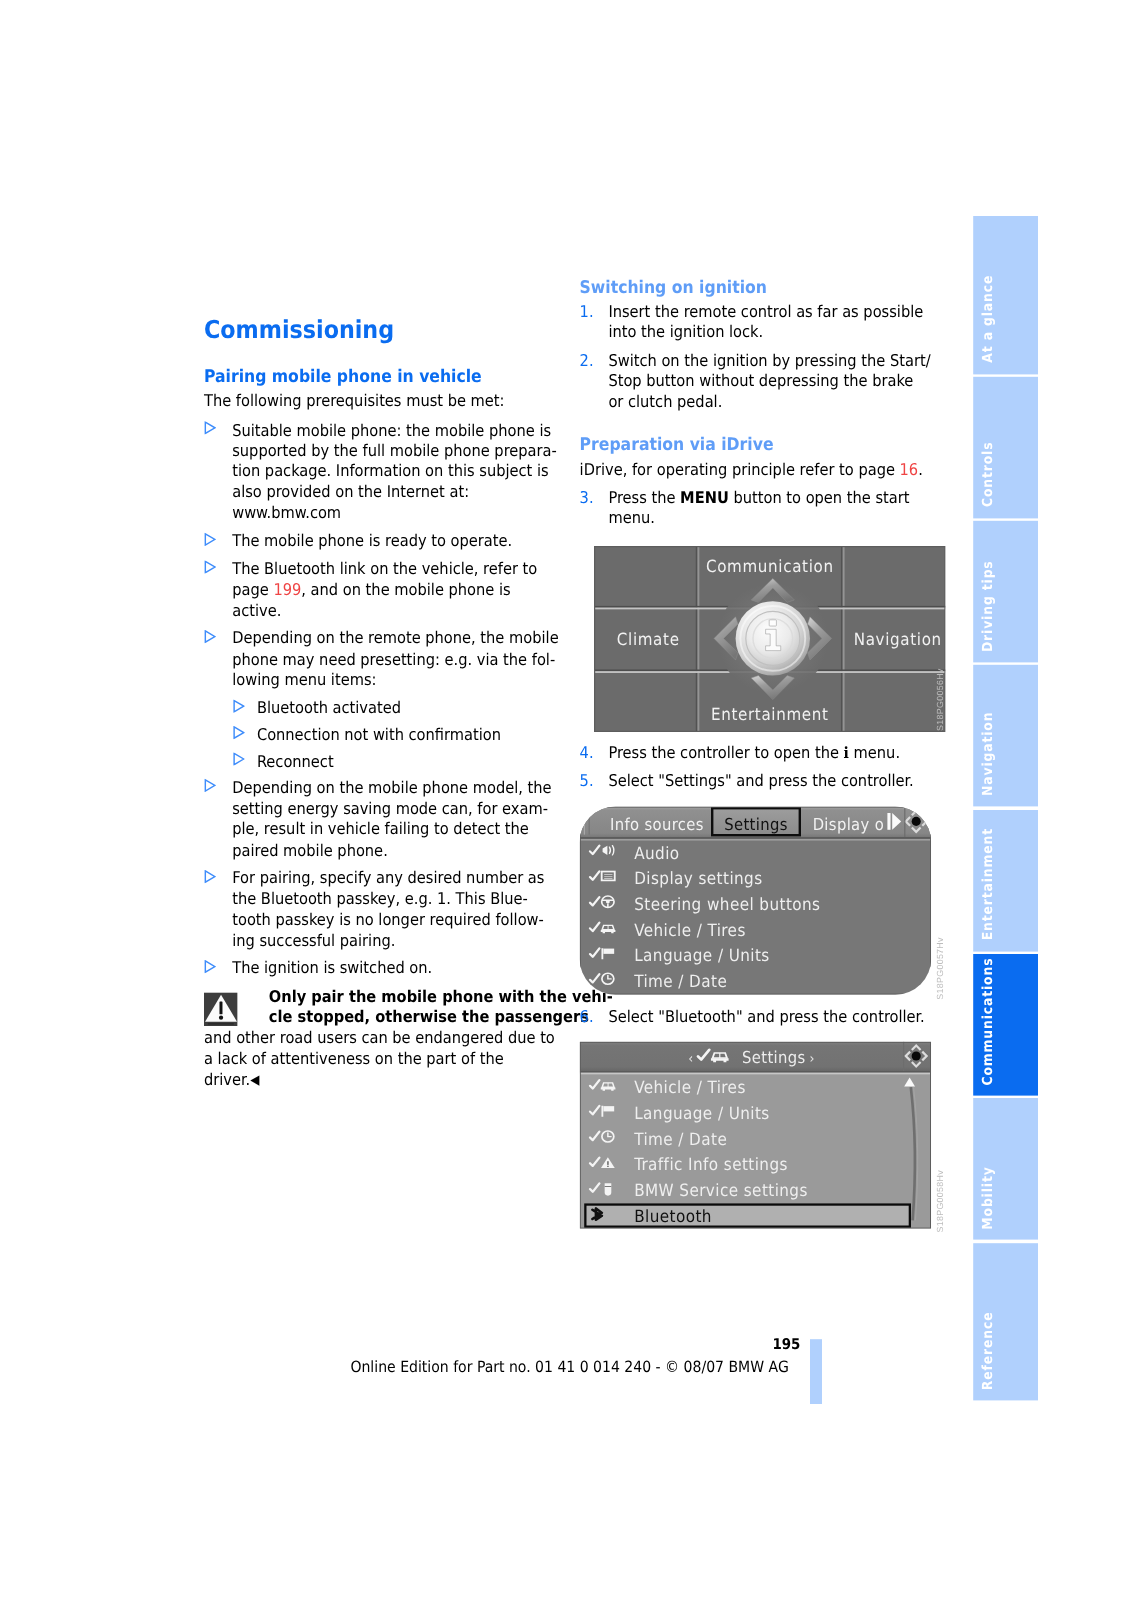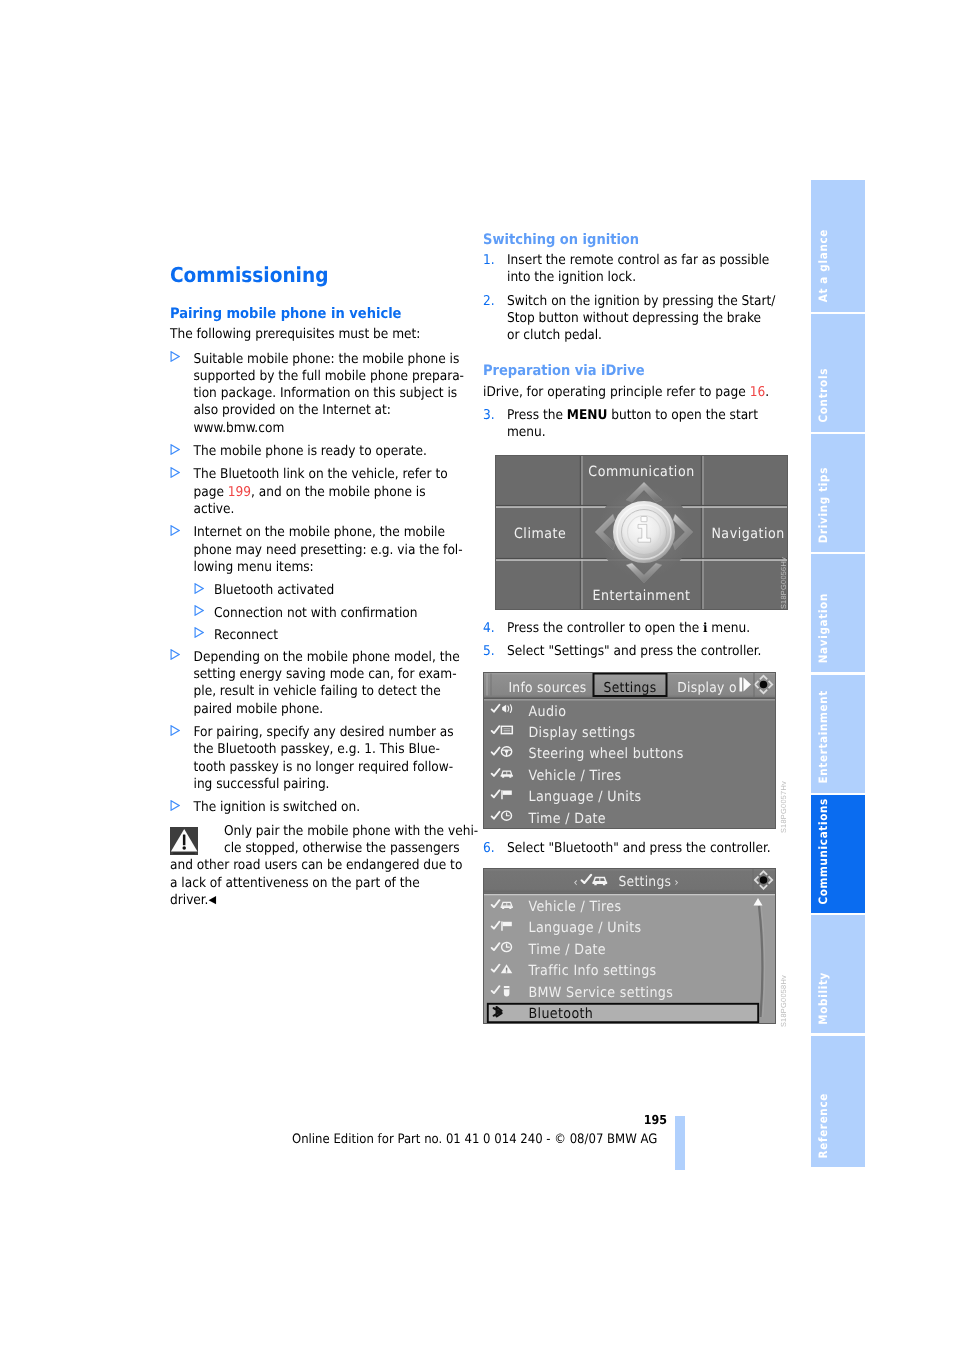--- a/index.html
+++ b/index.html
@@ -40,21 +40,21 @@
 
   
   .nlist{margin-top:3px;}
   .lead + .nlist{margin-top:6px;}
   .ni{position:relative;padding-left:24px;margin-bottom:6.1px;}
   .ni .num{position:absolute;left:0;top:0;color:#0a6cf0;line-height:17.3px;}
 
   
   .warnbox{position:relative;margin-top:3px;}
   .warnico{position:absolute;left:0.1px;top:4.3px;width:28px;height:28.4px;line-height:0;}
-  .wind{padding-left:54px;}
+  .wind{padding-left:54px;font-weight:bold;}
   .wfull{}
   .endm{font-size:11px;position:relative;top:-0.5px;}
 
   
   #tabbar{position:absolute;left:811px;top:180px;width:54px;height:987px;}
   .tab{position:absolute;left:0;width:54px;background:#b0d0fd;overflow:hidden;}
   .tab.active{background:#0a6cf0;}
   .tab .tl{position:absolute;left:7.2px;bottom:9px;
            writing-mode:vertical-rl;transform:rotate(180deg);
            color:#ffffff;font-size:11.5px;font-weight:bold;white-space:nowrap;
@@ -64,21 +64,21 @@
   #pageno{position:absolute;left:400px;top:1112px;width:267px;text-align:right;
           font-size:12.4px;font-weight:bold;color:#000;line-height:16px;}
   #footline{position:absolute;left:292px;top:1132px;width:367px;text-align:left;
             font-size:13px;color:#000;line-height:16px;}
   #footbar{position:absolute;left:675px;top:1116px;width:10px;height:54px;background:#b0d0fd;}
 
   
   .shot{position:absolute;left:483px;width:293px;overflow:hidden;
         font-family:"DejaVu Sans",sans-serif;}
   #shot1{top:455px;height:155px;padding-left:12px;}
-  #shot2{top:672px;height:157px;}
+  #shot2{top:672px;height:157px;border-radius:30px;}
   #shot3{top:868px;height:156px;}
   .wmk{position:absolute;left:780px;writing-mode:vertical-rl;transform:rotate(180deg);
        font-size:7.4px;color:#bdbdbd;letter-spacing:0.25px;white-space:nowrap;
        font-family:"Liberation Sans",sans-serif;line-height:7px;}
   #wmk1{top:557px;} #wmk2{top:781px;} #wmk3{top:975px;}
 </style>
 </head>
 <body>
 
 <div class="page">
@@ -118,21 +118,21 @@
             <div class="ln">The Bluetooth link on the vehicle, refer to</div>
             <div class="ln">page <span class="lnk">199</span>, and on the mobile phone is</div>
             <div class="ln">active.</div>
           </div>
         </div>
         <div class="bi">
           <span class="tri"><svg viewBox="0 0 10 11" width="10" height="11">
               <path d="M1.1 0.8 L9.1 5.5 L1.1 10.2 Z" fill="none" stroke="#3f8dfb" stroke-width="1.2"></path>
             </svg></span>
           <div class="bt">
-            <div class="ln">Internet on the mobile phone, the mobile</div>
+            <div class="ln">Depending on the remote phone, the mobile</div>
             <div class="ln">phone may need presetting: e.g. via the fol-</div>
             <div class="ln">lowing menu items:</div>
           </div>
         </div>
         <div class="sublist">
           <div class="bi">
             <span class="tri"><svg viewBox="0 0 10 11" width="10" height="11">
                 <path d="M1.1 0.8 L9.1 5.5 L1.1 10.2 Z" fill="none" stroke="#3f8dfb" stroke-width="1.2"></path>
               </svg></span>
             <div class="bt">Bluetooth activated</div>

